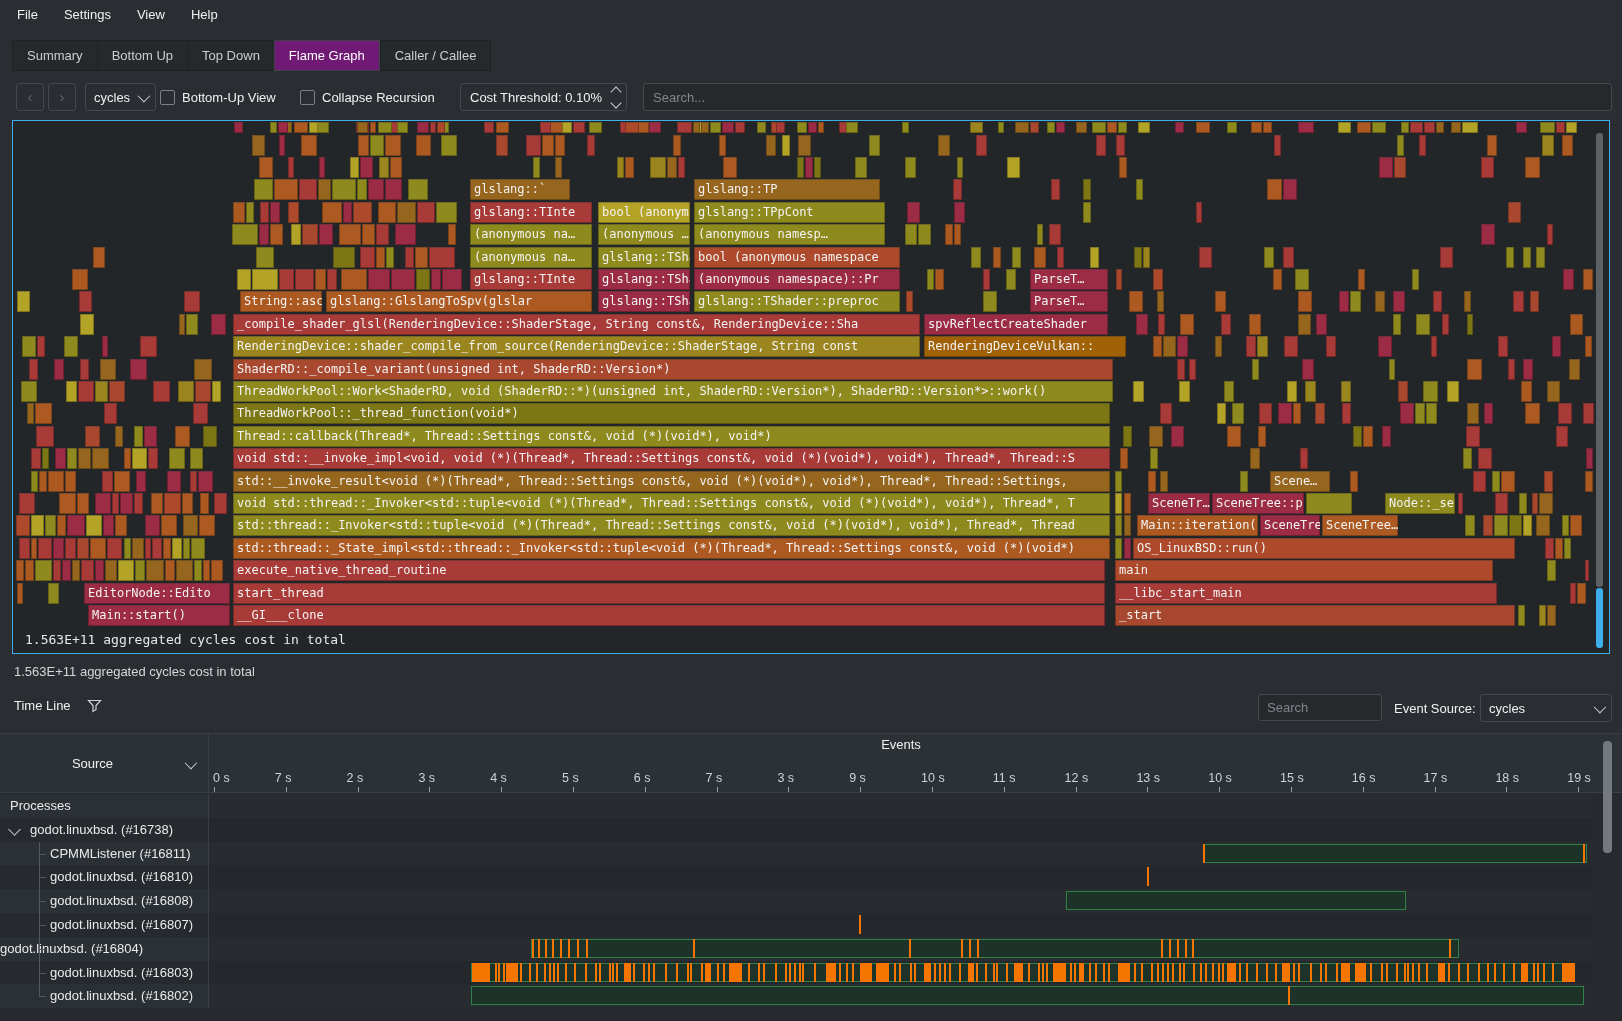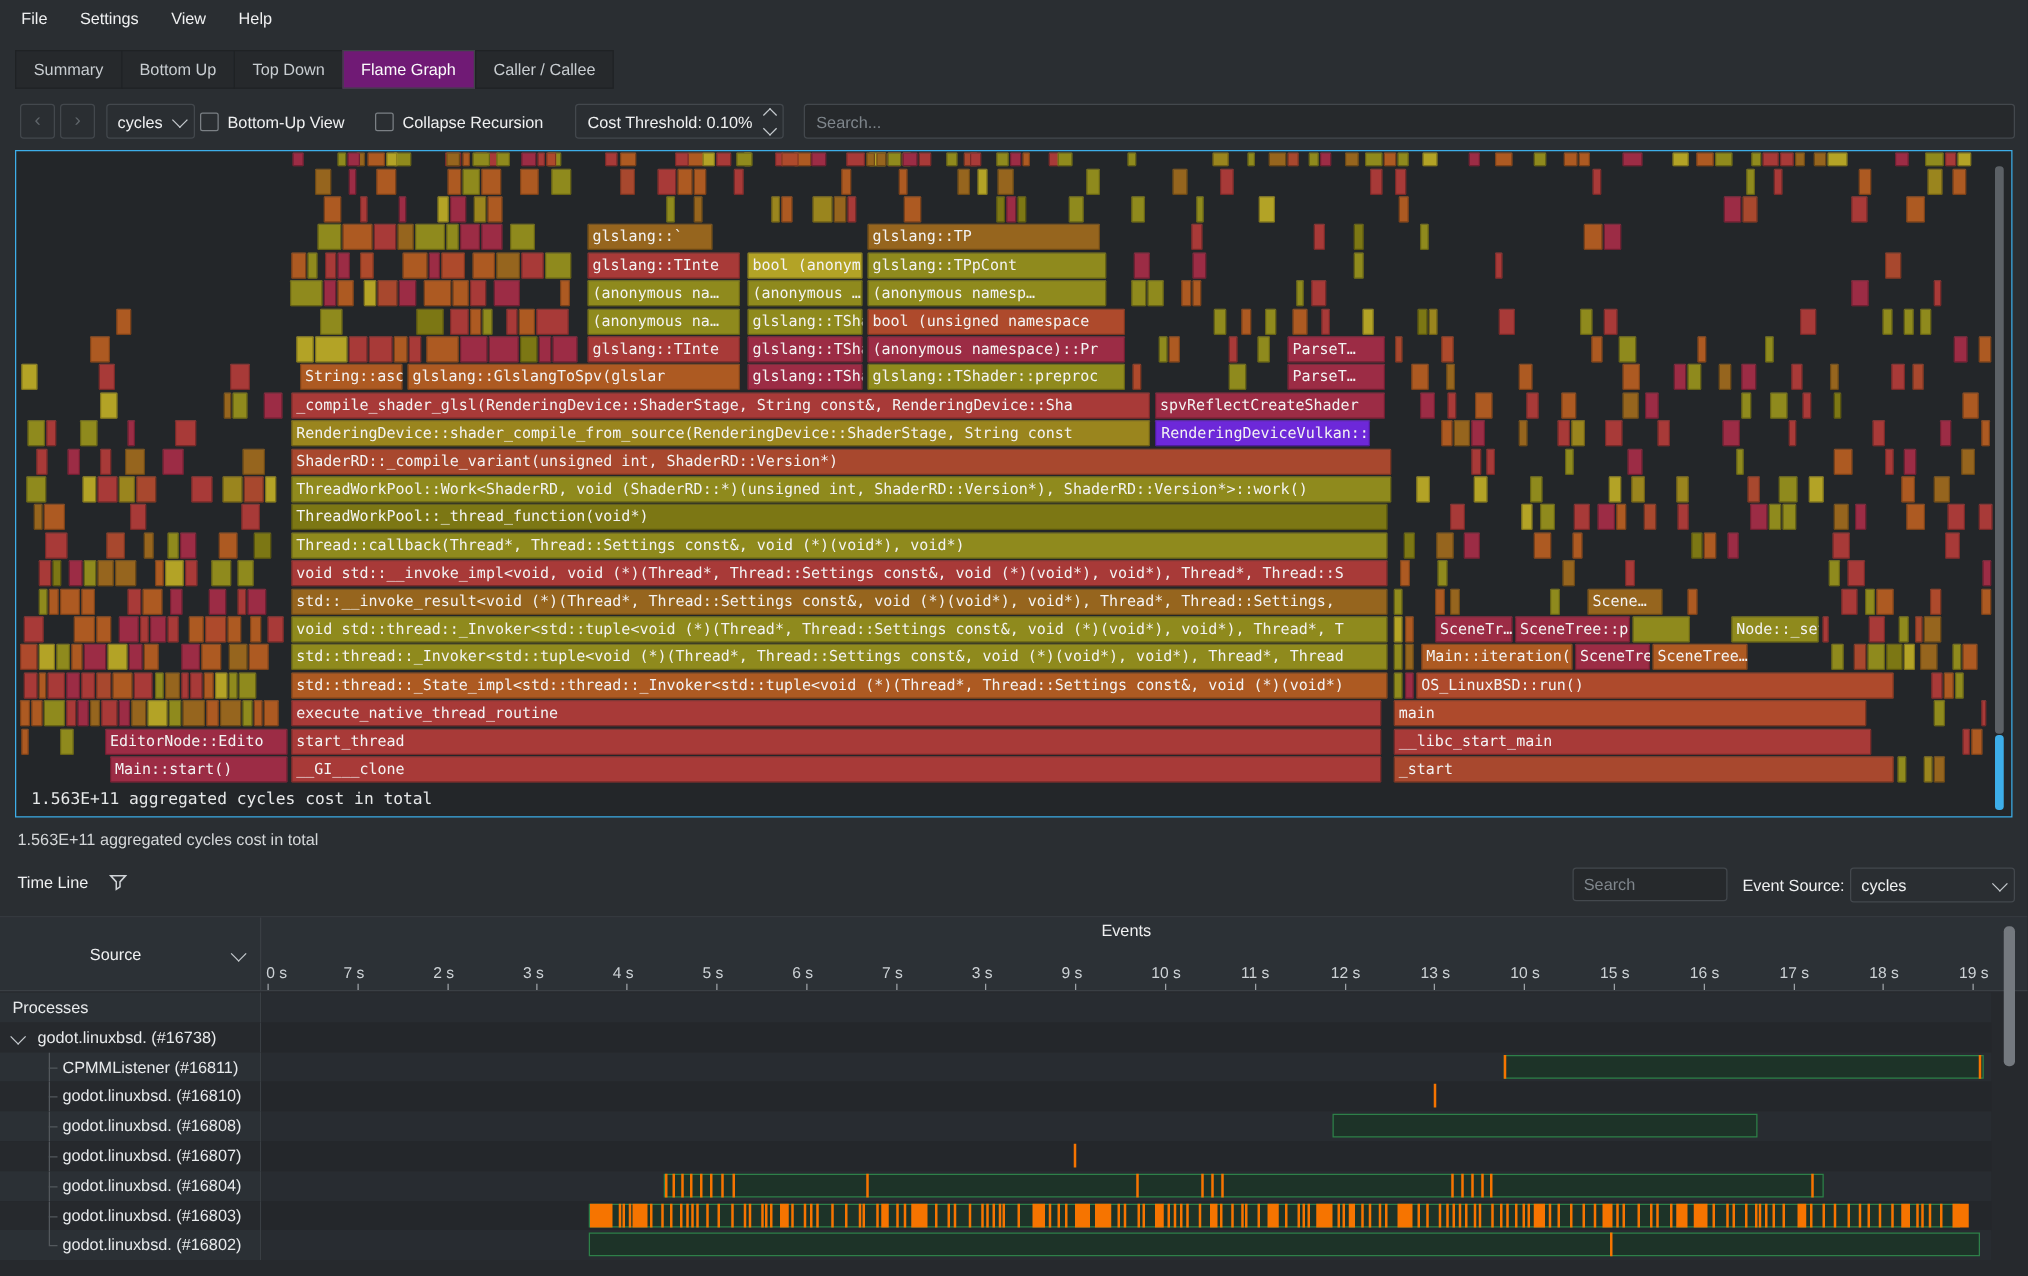--- a/index.html
+++ b/index.html
@@ -162,35 +162,35 @@
     <div class="fb" style="left: 220px; width: 877px; top: 327.2px; height: 21px; line-height: 21px; background: rgb(168, 58, 56);">void std::__invoke_impl&lt;void, void (*)(Thread*, Thread::Settings const&amp;, void (*)(void*), void*), Thread*, Thread::S</div>
     <div class="fb" style="left: 1107px; width: 8px; top: 327.2px; height: 21px; line-height: 21px; background: rgb(173, 90, 34);"></div>
     <div class="fb" style="left: 1137px; width: 8px; top: 327.2px; height: 21px; line-height: 21px; background: rgb(143, 138, 29);"></div>
     <div class="fb" style="left: 1237px; width: 10px; top: 327.2px; height: 21px; line-height: 21px; background: rgb(150, 101, 30);"></div>
     <div class="fb" style="left: 1287px; width: 8px; top: 327.2px; height: 21px; line-height: 21px; background: rgb(168, 58, 56);"></div>
     <div class="fb" style="left: 220px; width: 877px; top: 304.8px; height: 21px; line-height: 21px; background: rgb(143, 138, 29);">Thread::callback(Thread*, Thread::Settings const&amp;, void (*)(void*), void*)</div>
     <div class="fb" style="left: 220px; width: 877px; top: 282.4px; height: 21px; line-height: 21px; background: rgb(124, 119, 20);">ThreadWorkPool::_thread_function(void*)</div>
     <div class="fb" style="left: 220px; width: 880px; top: 260px; height: 21px; line-height: 21px; background: rgb(143, 138, 29);">ThreadWorkPool::Work&lt;ShaderRD, void (ShaderRD::*)(unsigned int, ShaderRD::Version*), ShaderRD::Version*&gt;::work()</div>
     <div class="fb" style="left: 220px; width: 880px; top: 237.6px; height: 21px; line-height: 21px; background: rgb(168, 72, 46);">ShaderRD::_compile_variant(unsigned int, ShaderRD::Version*)</div>
     <div class="fb" style="left: 220px; width: 687px; top: 215.2px; height: 21px; line-height: 21px; background: rgb(154, 133, 30);">RenderingDevice::shader_compile_from_source(RenderingDevice::ShaderStage, String const</div>
-    <div class="fb" style="left: 911px; width: 172px; top: 215.2px; height: 21px; line-height: 21px; background: #6d28d9; text-align: center;">RenderingDeviceVulkan::</div>
+    <div class="fb" style="left: 911px; width: 202px; top: 215.2px; height: 21px; line-height: 21px; background: #a16207;">RenderingDeviceVulkan::</div>
     <div class="fb" style="left: 220px; width: 687px; top: 192.8px; height: 21px; line-height: 21px; background: rgb(168, 58, 56);">_compile_shader_glsl(RenderingDevice::ShaderStage, String const&amp;, RenderingDevice::Sha</div>
     <div class="fb" style="left: 911px; width: 184px; top: 192.8px; height: 21px; line-height: 21px; background: rgb(156, 44, 69);">spvReflectCreateShader</div>
     <div class="fb" style="left: 227px; width: 82px; top: 170.4px; height: 21px; line-height: 21px; background: rgb(173, 90, 34);">String::ascii(b</div>
     <div class="fb" style="left: 313px; width: 266px; top: 170.4px; height: 21px; line-height: 21px; background: rgb(173, 90, 34);">glslang::GlslangToSpv(glslar</div>
     <div class="fb" style="left: 585px; width: 92px; top: 170.4px; height: 21px; line-height: 21px; background: rgb(156, 44, 69);">glslang::TSha</div>
     <div class="fb" style="left: 681px; width: 206px; top: 170.4px; height: 21px; line-height: 21px; background: rgb(143, 138, 29);">glslang::TShader::preproc</div>
     <div class="fb" style="left: 1017px; width: 78px; top: 170.4px; height: 21px; line-height: 21px; background: rgb(156, 44, 69);">ParseT…</div>
     <div class="fb" style="left: 457px; width: 122px; top: 148px; height: 21px; line-height: 21px; background: rgb(168, 58, 56);">glslang::TInte</div>
     <div class="fb" style="left: 585px; width: 92px; top: 148px; height: 21px; line-height: 21px; background: rgb(156, 44, 69);">glslang::TSha</div>
     <div class="fb" style="left: 681px; width: 206px; top: 148px; height: 21px; line-height: 21px; background: rgb(156, 44, 69);">(anonymous namespace)::Pr</div>
     <div class="fb" style="left: 1017px; width: 78px; top: 148px; height: 21px; line-height: 21px; background: rgb(156, 44, 69);">ParseT…</div>
     <div class="fb" style="left: 457px; width: 122px; top: 125.6px; height: 21px; line-height: 21px; background: rgb(143, 138, 29);">(anonymous na…</div>
     <div class="fb" style="left: 585px; width: 92px; top: 125.6px; height: 21px; line-height: 21px; background: rgb(143, 138, 29);">glslang::TSha</div>
-    <div class="fb" style="left: 681px; width: 206px; top: 125.6px; height: 21px; line-height: 21px; background: rgb(174, 74, 44);">bool (unsigned namespace</div>
+    <div class="fb" style="left: 681px; width: 206px; top: 125.6px; height: 21px; line-height: 21px; background: rgb(174, 74, 44);">bool (anonymous namespace</div>
     <div class="fb" style="left: 457px; width: 122px; top: 103.2px; height: 21px; line-height: 21px; background: rgb(143, 138, 29);">(anonymous na…</div>
     <div class="fb" style="left: 585px; width: 92px; top: 103.2px; height: 21px; line-height: 21px; background: rgb(143, 138, 29);">(anonymous …</div>
     <div class="fb" style="left: 681px; width: 191px; top: 103.2px; height: 21px; line-height: 21px; background: rgb(143, 138, 29);">(anonymous namesp…</div>
     <div class="fb" style="left: 457px; width: 122px; top: 80.8px; height: 21px; line-height: 21px; background: rgb(168, 58, 56);">glslang::TInte</div>
     <div class="fb" style="left: 585px; width: 92px; top: 80.8px; height: 21px; line-height: 21px; background: rgb(179, 163, 38);">bool (anonym.</div>
     <div class="fb" style="left: 681px; width: 191px; top: 80.8px; height: 21px; line-height: 21px; background: rgb(143, 138, 29);">glslang::TPpCont</div>
     <div class="fb" style="left: 457px; width: 100px; top: 58.4px; height: 21px; line-height: 21px; background: rgb(150, 101, 30);">glslang::`</div>
     <div class="fb" style="left: 681px; width: 186px; top: 58.4px; height: 21px; line-height: 21px; background: rgb(150, 101, 30);">glslang::TP</div>
     <div class="fb" style="left: 3.51299px; width: 6.79255px; top: 461.6px; height: 21px; line-height: 21px; background: rgb(173, 90, 34);"></div>
     <div class="fb" style="left: 34.5912px; width: 11.7005px; top: 461.6px; height: 21px; line-height: 21px; background: rgb(143, 138, 29);"></div>
@@ -755,21 +755,21 @@
           <div class="tl-bar" style="left: 857px; width: 340px; background: rgb(29, 51, 40); border-color: rgb(46, 128, 73);"></div>
         </div>
       </div>
       <div class="tl-row" style="top: 179px;">
         <div class="tl-src" style="background: rgb(38, 41, 45); padding-left: 50px;">godot.linuxbsd. (#16807)<div class="guide" style="left: 39px; top: 0px; width: 1px; height: 24px;"></div><div class="guide" style="left: 39px; top: 12px; width: 7px; height: 1px;"></div></div>
         <div class="tl-events" style="background: rgb(36, 39, 43);">
           <div class="tl-mark" style="left: 650px; width: 2px; background: rgb(246, 116, 0);"></div>
         </div>
       </div>
       <div class="tl-row" style="top: 202.8px;">
-        <div class="tl-src" style="background: rgb(43, 48, 53); padding-left: 50px;">godot.linuxbsd. (#16804)<div class="guide" style="left: 39px; top: 0px; width: 1px; height: 24px;"></div><div class="guide" style="left: 39px; top: 12px; width: 7px; height: 1px;"></div></div>
+        <div class="tl-src" style="background: rgb(43, 48, 53); ">godot.linuxbsd. (#16804)<div class="guide" style="left: 39px; top: 0px; width: 1px; height: 24px;"></div><div class="guide" style="left: 39px; top: 12px; width: 7px; height: 1px;"></div></div>
         <div class="tl-events" style="background: rgb(40, 44, 49);">
           <div class="tl-bar" style="left: 322px; width: 928px; background: rgb(29, 51, 40); border-color: rgb(46, 128, 73);"></div>
           <div class="tl-mark" style="left: 323px; width: 2px; background: rgb(246, 116, 0);"></div>
           <div class="tl-mark" style="left: 329px; width: 2px; background: rgb(246, 116, 0);"></div>
           <div class="tl-mark" style="left: 336px; width: 2px; background: rgb(246, 116, 0);"></div>
           <div class="tl-mark" style="left: 343px; width: 2px; background: rgb(246, 116, 0);"></div>
           <div class="tl-mark" style="left: 351px; width: 2px; background: rgb(246, 116, 0);"></div>
           <div class="tl-mark" style="left: 359px; width: 2px; background: rgb(246, 116, 0);"></div>
           <div class="tl-mark" style="left: 368px; width: 2px; background: rgb(246, 116, 0);"></div>
           <div class="tl-mark" style="left: 377px; width: 2px; background: rgb(246, 116, 0);"></div>

